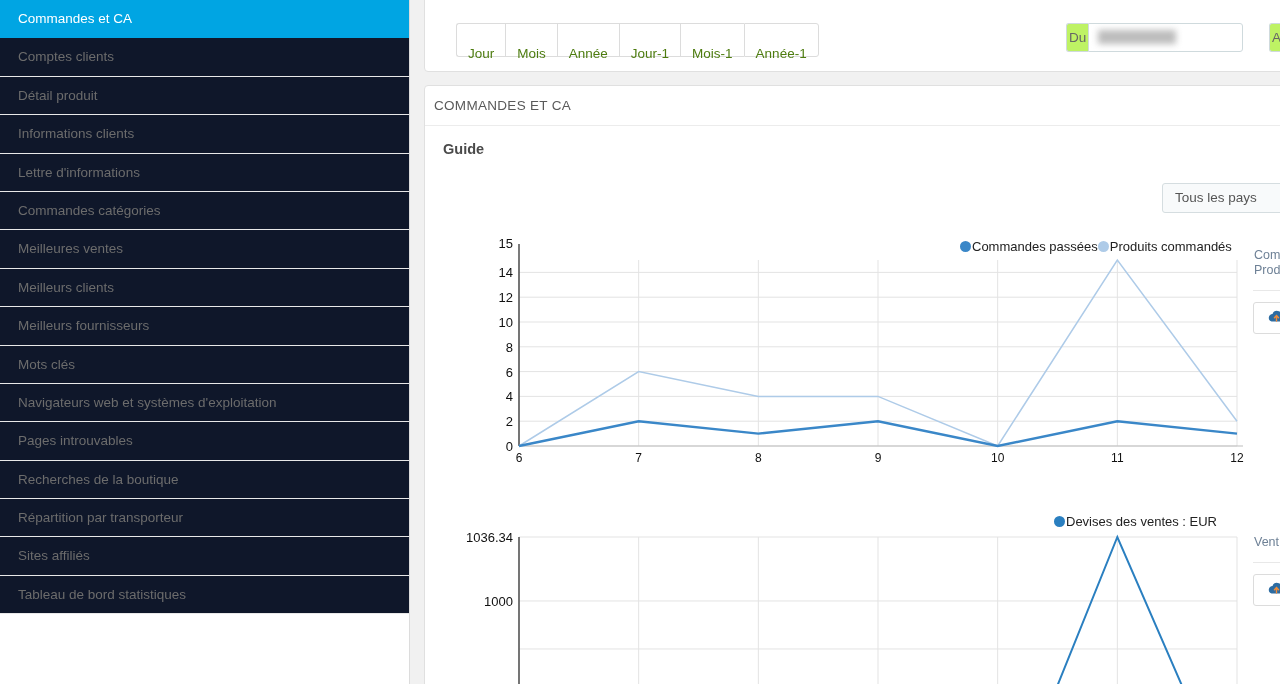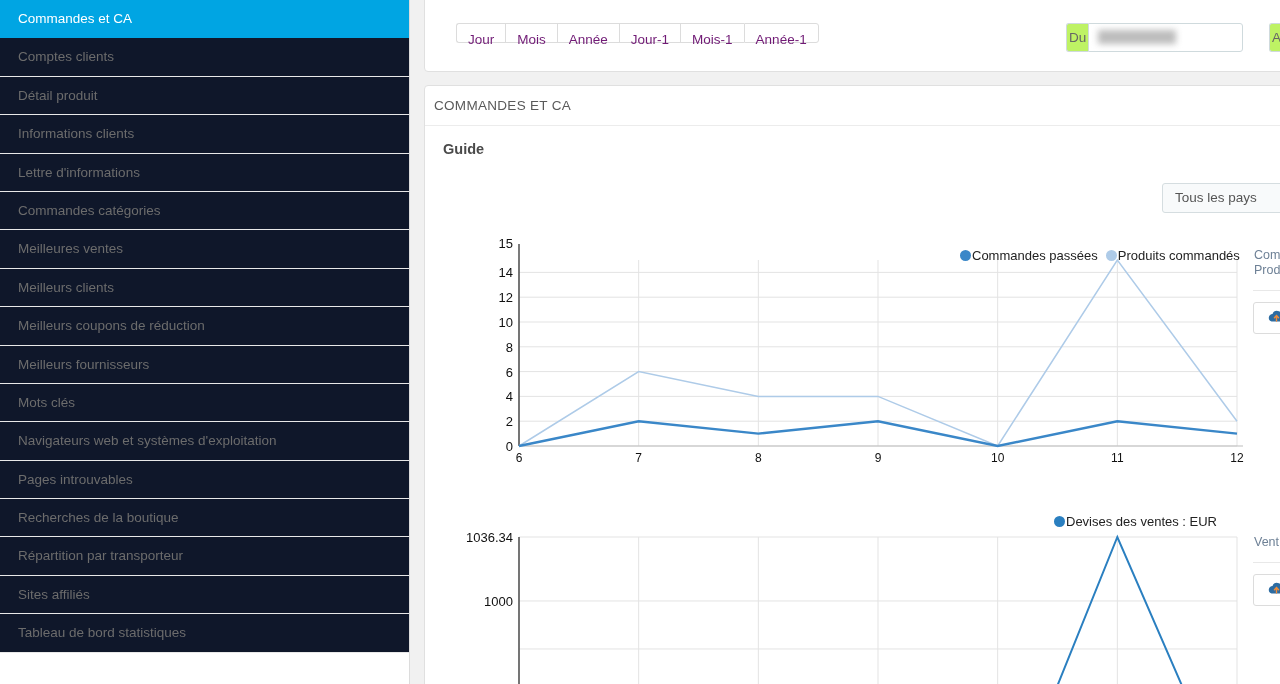--- a/index.html
+++ b/index.html
@@ -54,25 +54,25 @@
     border: 1px solid #e0e0e0;
     border-radius: 4px;
   }
   #btn-group {
     position: absolute; left: 31px; top: 30px;
     display: flex;
   }
   #btn-group .gbtn {
     height: 20px;
     line-height: 27px;
-    padding: 2px 11px;
+    padding: 16px 11px;
     background: #fff;
     border: 1px solid #dcdcdc;
     border-right: none;
-    color: #701a75;
+    color: #4d7c0f;
     font-size: 13.5px;
     cursor: pointer;
     white-space: nowrap;
   }
   #btn-group .gbtn:first-child { border-radius: 3px 0 0 3px; }
   #btn-group .gbtn:last-child { border-right: 1px solid #dcdcdc; border-radius: 0 3px 3px 0; }
 
   .date-group {
     position: absolute; top: 30px;
     display: flex; height: 29px;
@@ -155,21 +155,21 @@
     white-space: nowrap;
   }
   .legend .li { display: flex; align-items: center; }
   .legend .dot {
     width: 11px; height: 11px;
     border-radius: 50%;
     display: inline-block;
     margin-right: 1px;
     flex: none;
   }
-  #legend1 { left: 535px; top: 12px; gap: 8px; }
+  #legend1 { left: 535px; top: 3px; }
   #legend2 { left: 629px; top: 3px; }
 
   .plot { position: absolute; }
   .axis-label {
     position: absolute;
     font-size: 13px;
     color: #111;
     text-align: right;
     white-space: nowrap;
   }
@@ -223,21 +223,20 @@
 
   <div id="sidebar">
       <div class="side-item active"><span>Commandes et CA</span></div>
       <div class="side-item"><span>Comptes clients</span></div>
       <div class="side-item"><span>Détail produit</span></div>
       <div class="side-item"><span>Informations clients</span></div>
       <div class="side-item"><span>Lettre d'informations</span></div>
       <div class="side-item"><span>Commandes catégories</span></div>
       <div class="side-item"><span>Meilleures ventes</span></div>
       <div class="side-item"><span>Meilleurs clients</span></div>
-      <div class="side-item"><span>Meilleurs coupons de réduction</span></div>
       <div class="side-item"><span>Meilleurs fournisseurs</span></div>
       <div class="side-item"><span>Mots clés</span></div>
       <div class="side-item"><span>Navigateurs web et systèmes d'exploitation</span></div>
       <div class="side-item"><span>Pages introuvables</span></div>
       <div class="side-item"><span>Recherches de la boutique</span></div>
       <div class="side-item"><span>Répartition par transporteur</span></div>
       <div class="side-item"><span>Sites affiliés</span></div>
       <div class="side-item"><span>Tableau de bord statistiques</span></div>
     </div>
 

